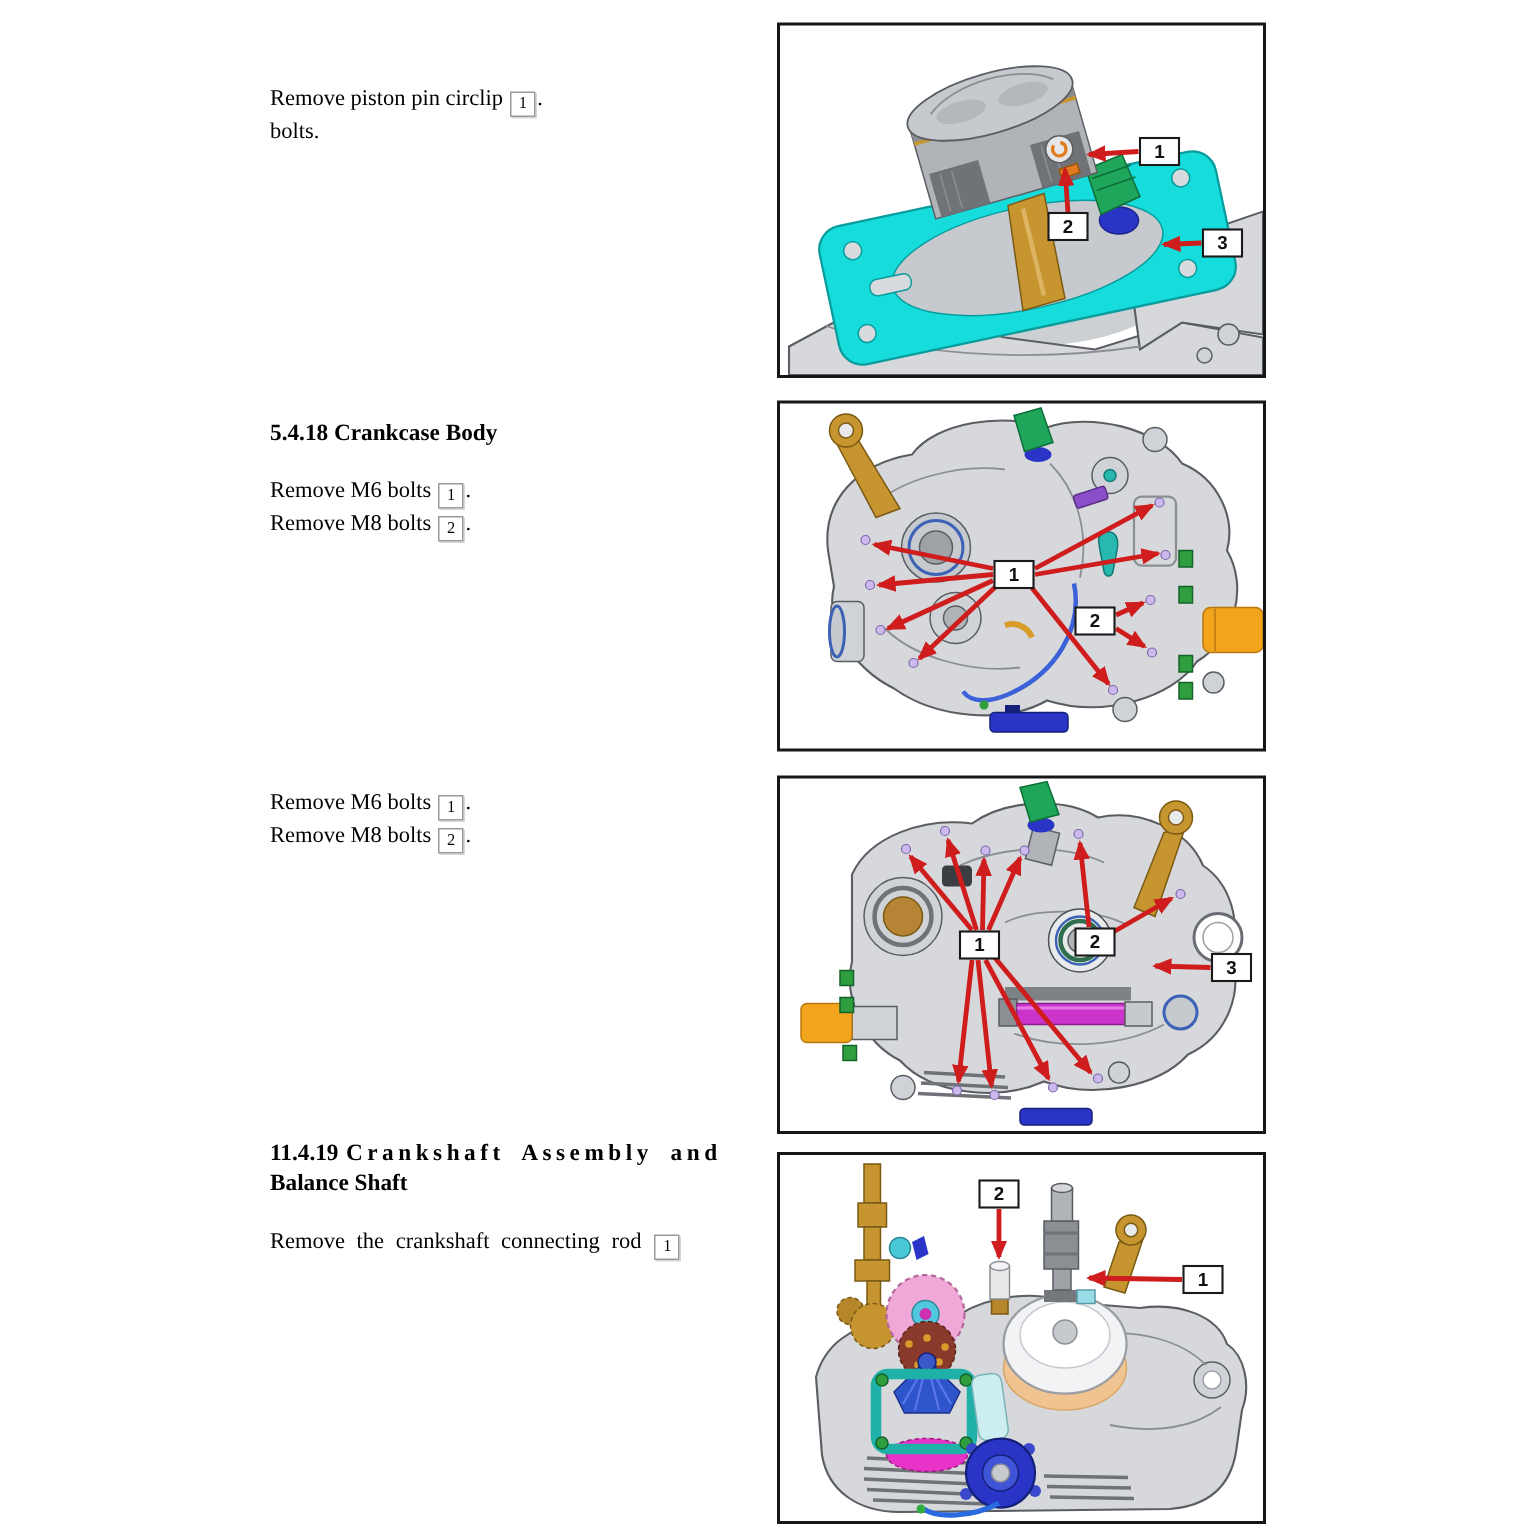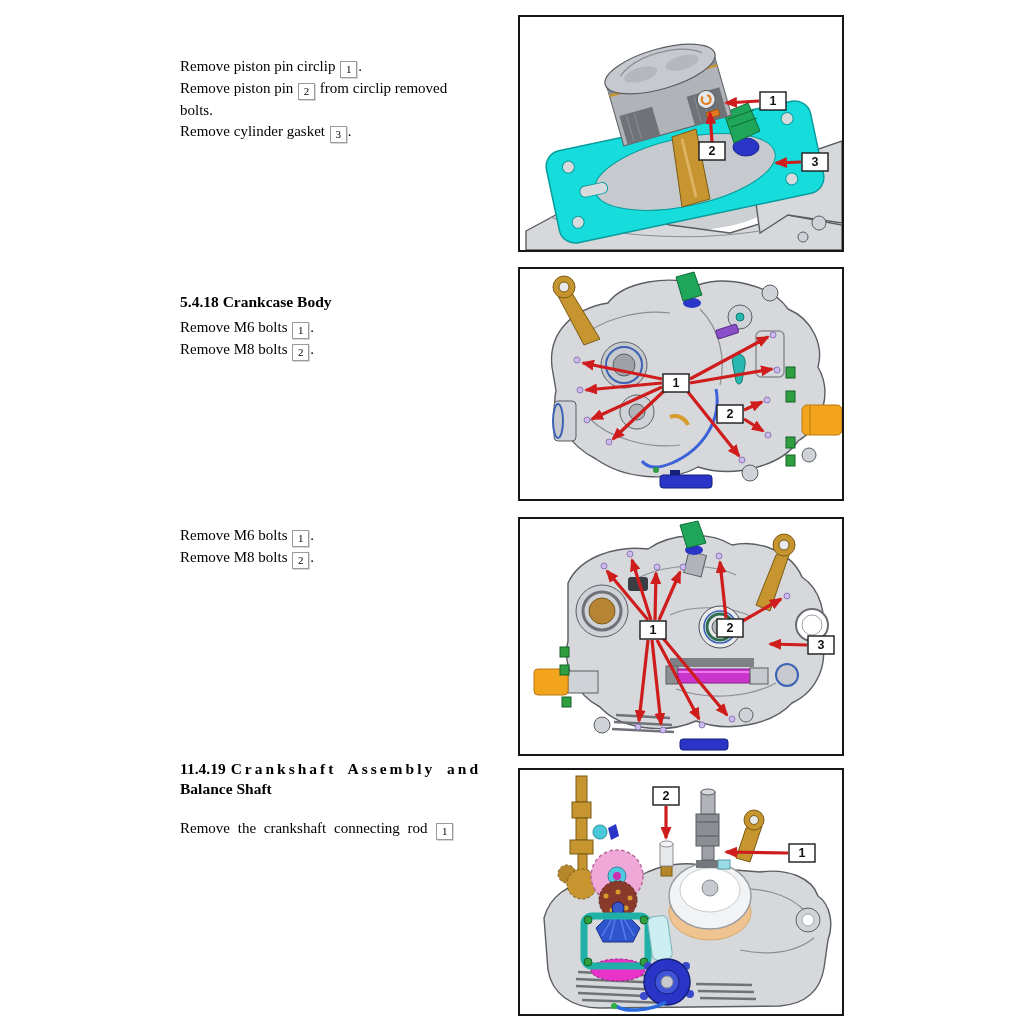--- a/index.html
+++ b/index.html
@@ -19,26 +19,24 @@
   .detail{fill:#cfd2d6;stroke:#5a5d62;stroke-width:1;}
   .rib{stroke:#8b8e93;stroke-width:1.2;fill:none;}
   .fin{stroke:#6f7277;stroke-width:2.4;}
   .gold{fill:var(--part-gold);stroke:#7a5a14;stroke-width:1;}
 </style>
 </head>
 <body>
 
 <div class="txt" style="top:56px">
   <div><span>Remove piston pin circlip </span><span class="call">1</span><span>.</span></div>
-  <div><span>Remove piston pin </span><span class="call">2</span><span> from circlip removed</span></div>
   <div><span>bolts.</span></div>
-  <div><span>Remove cylinder gasket </span><span class="call">3</span><span>.</span></div>
-</div>
-
-<div class="txt h" style="top:292px">5.4.18 Crankcase Body</div>
+</div>
+
+<div class="txt h" style="top:279px">5.4.18 Crankcase Body</div>
 <div class="txt" style="top:317px">
   <div><span>Remove M6 bolts </span><span class="call">1</span><span>.</span></div>
   <div><span>Remove M8 bolts </span><span class="call">2</span><span>.</span></div>
 </div>
 
 <div class="txt" style="top:525px">
   <div><span>Remove M6 bolts </span><span class="call">1</span><span>.</span></div>
   <div><span>Remove M8 bolts </span><span class="call">2</span><span>.</span></div>
 </div>
 

